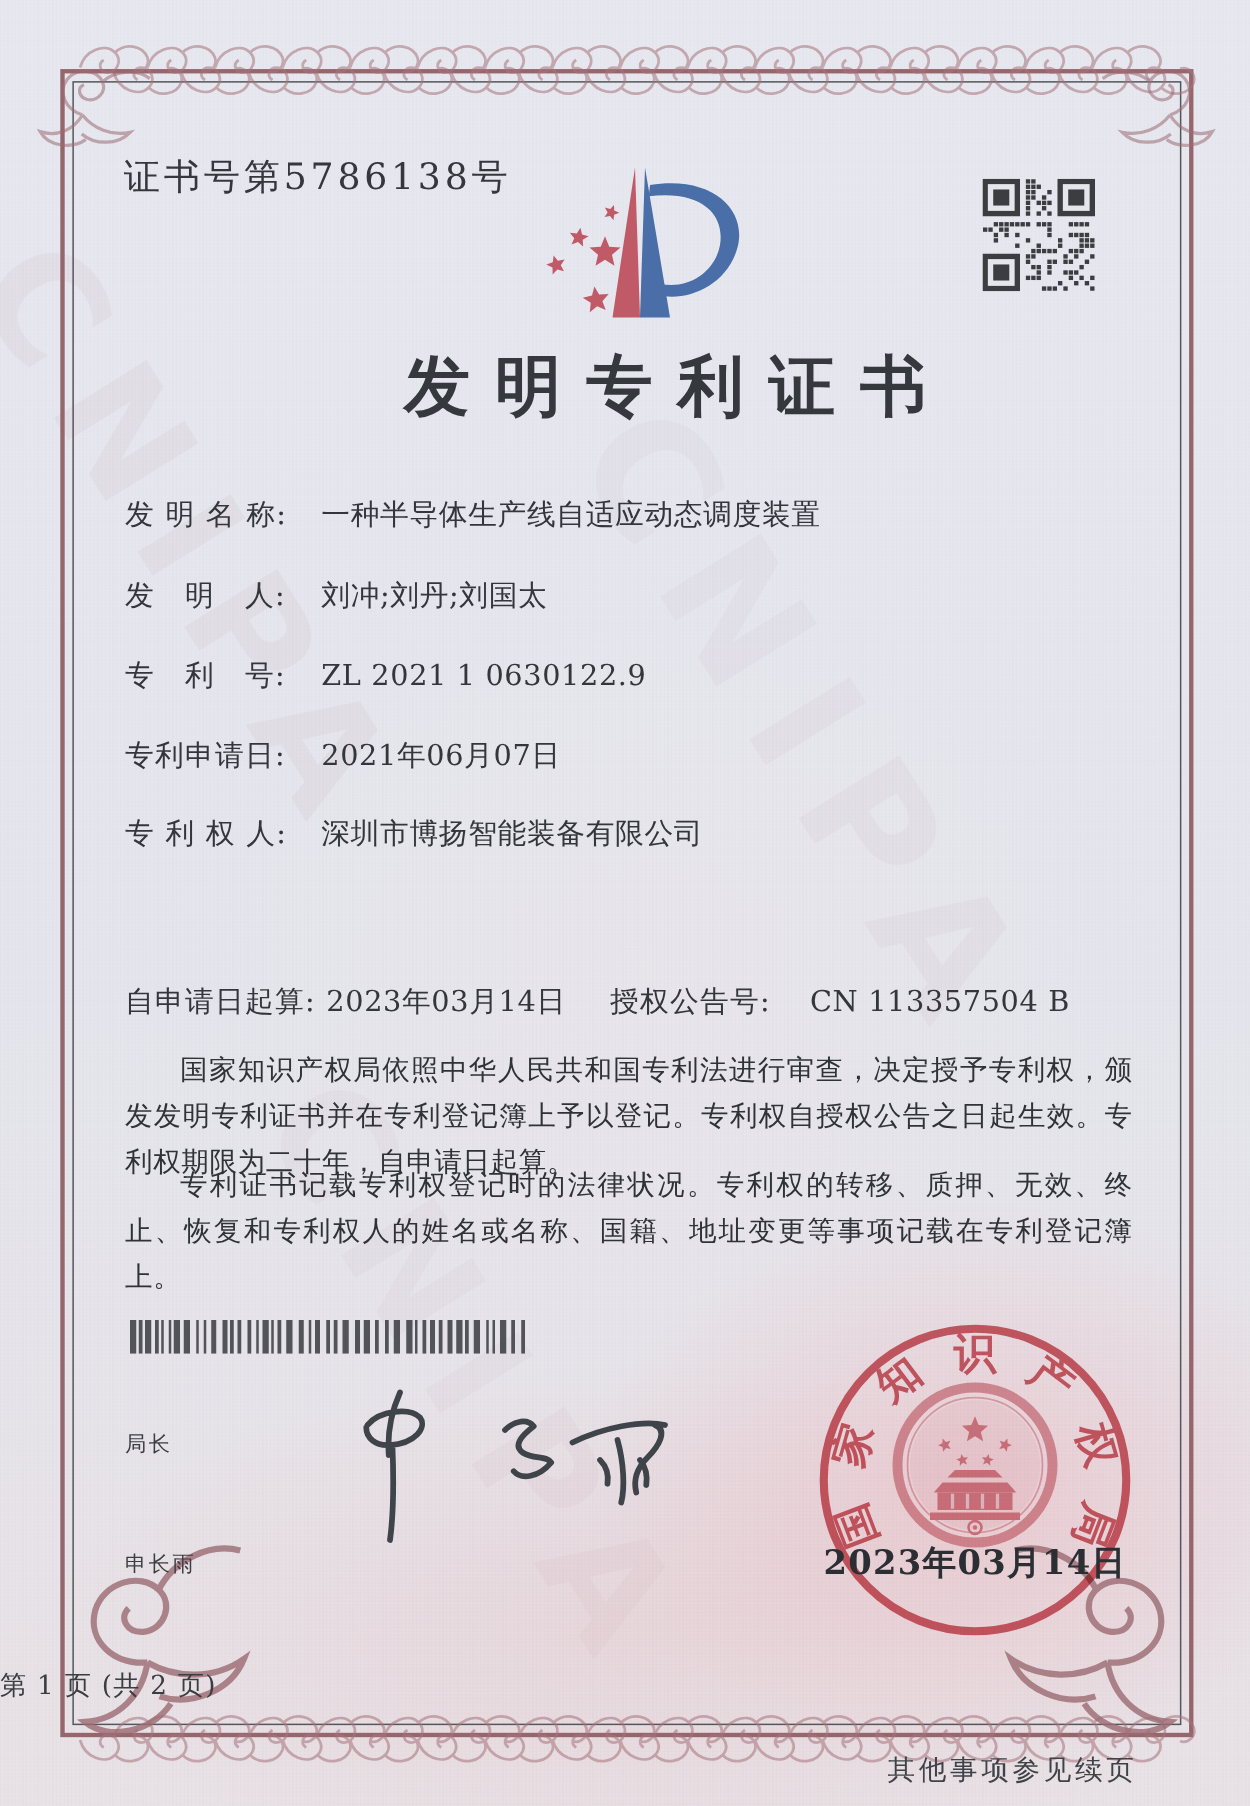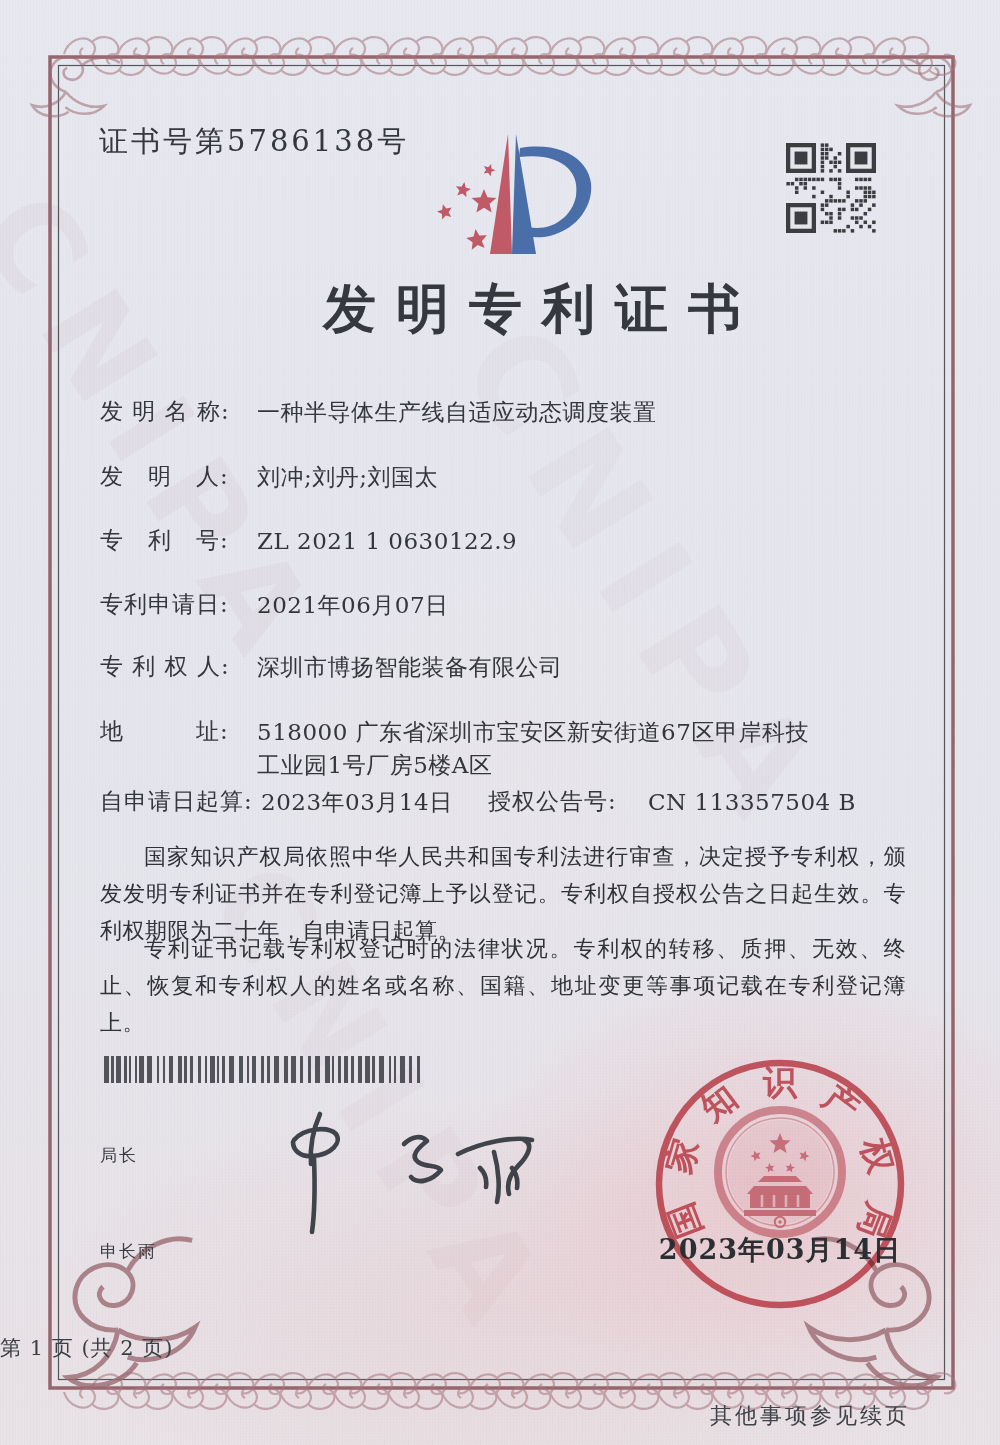--- a/index.html
+++ b/index.html
@@ -304,24 +304,20 @@
     <span class="val">ZL 2021 1 0630122.9</span>
   </div>
   <div class="row r4">
     <span class="lbl">专利申请日: </span>
     <span class="val">2021年06月07日</span>
   </div>
   <div class="row r5">
     <span class="lbl">专 利 权 人: </span>
     <span class="val">深圳市博扬智能装备有限公司</span>
   </div>
-  <div class="row r6">
-    <span class="lbl">地　　　址: </span>
-    <span class="val">518000 广东省深圳市宝安区新安街道67区甲岸科技工业园1号厂房5楼A区</span>
-  </div>
 
   <div class="row grant1">
     <span class="lbl">自申请日起算: </span>
     <span class="val">2023年03月14日</span>
   </div>
   <div class="row grant2">
     <span class="lbl">授权公告号: </span>
     <span class="val">CN 113357504 B</span>
   </div>
 

